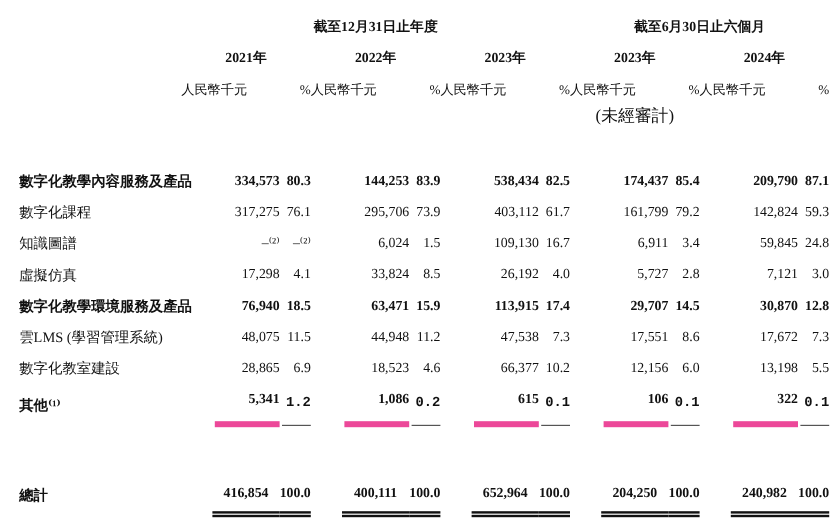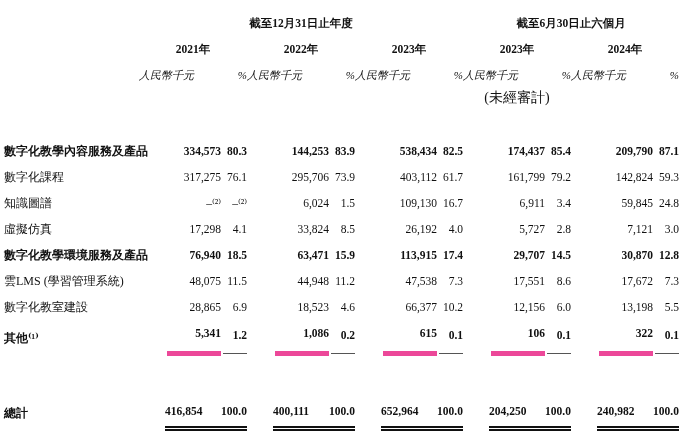--- a/index.html
+++ b/index.html
@@ -4,53 +4,53 @@
 <style>
   html,body { margin:0; padding:0; }
   body {
     width:700px; height:441px; background:#ffffff; overflow:hidden;
     font-family:"Liberation Serif","DejaVu Serif",serif;
     color:#111111;
   }
   .sheet { position:relative; width:700px; height:441px; }
   table {
     border-collapse:collapse; table-layout:fixed;
-    margin:10px 0 0 4px; width:675px;
+    margin:10px 0 0 16px; width:675px;
   }
   col.c-lbl { width:135px; }
   col.c-amt { width:82px; }
   col.c-pct { width:26px; }
   td { padding:0; white-space:nowrap; overflow:visible; }
 
   
   tr.grp-row td  { font-weight:bold; font-size:11.5px; line-height:26px; text-align:center; }
   tr.year-row td { font-weight:bold; font-size:11.5px; line-height:26px; text-align:center; }
-  tr.unit-row td { font-style:italic; font-size:11px;  line-height:26px; }
+  tr.unit-row td { font-size:11px;  line-height:26px; }
   tr.unit-row td.unit { text-align:left; }
   tr.unit-row td.pcth { text-align:right; }
   tr.note-row td { font-size:14px; line-height:20px; text-align:center; }
   tr.head-gap td { height:30px; }
 
   
   tr.dr td { font-size:11.5px; line-height:26px; }
   tr.dr td.lbl { font-size:12px; text-align:left; }
   tr.dr td.amt, tr.dr td.pct { text-align:right; }
   tr.b td { font-weight:bold; }
   .val { display:inline-block; }
 
   
   tr.rule td.amt .val { min-width:54px; border-bottom:5px solid #ec4899; padding-bottom:5px; }
-  tr.rule td.pct .val { min-width:24px; text-align:right; border-bottom:1px solid #555; padding-bottom:5px; }
+  tr.rule td.pct .val { min-width:24px; text-align:right; border-bottom:1px solid #555; padding-bottom:5px;font-family:Liberation Mono, monospace; }
 
   
   tr.big-gap td { height:42px; }
 
   
   tr.total td.amt .val, tr.total td.pct .val {
-    position:relative; text-align:left;
+    position:relative; text-align:center;
     border-bottom:2px solid #111; padding-bottom:2px;
   }
   tr.total td.amt .val { min-width:56px; }
   tr.total td.pct .val { min-width:26px; }
   tr.total td.amt .val::after, tr.total td.pct .val::after {
     content:""; position:absolute; left:0; right:0; bottom:-5px; height:0;
     border-bottom:2px solid #111;
   }
 </style>
 </head>

